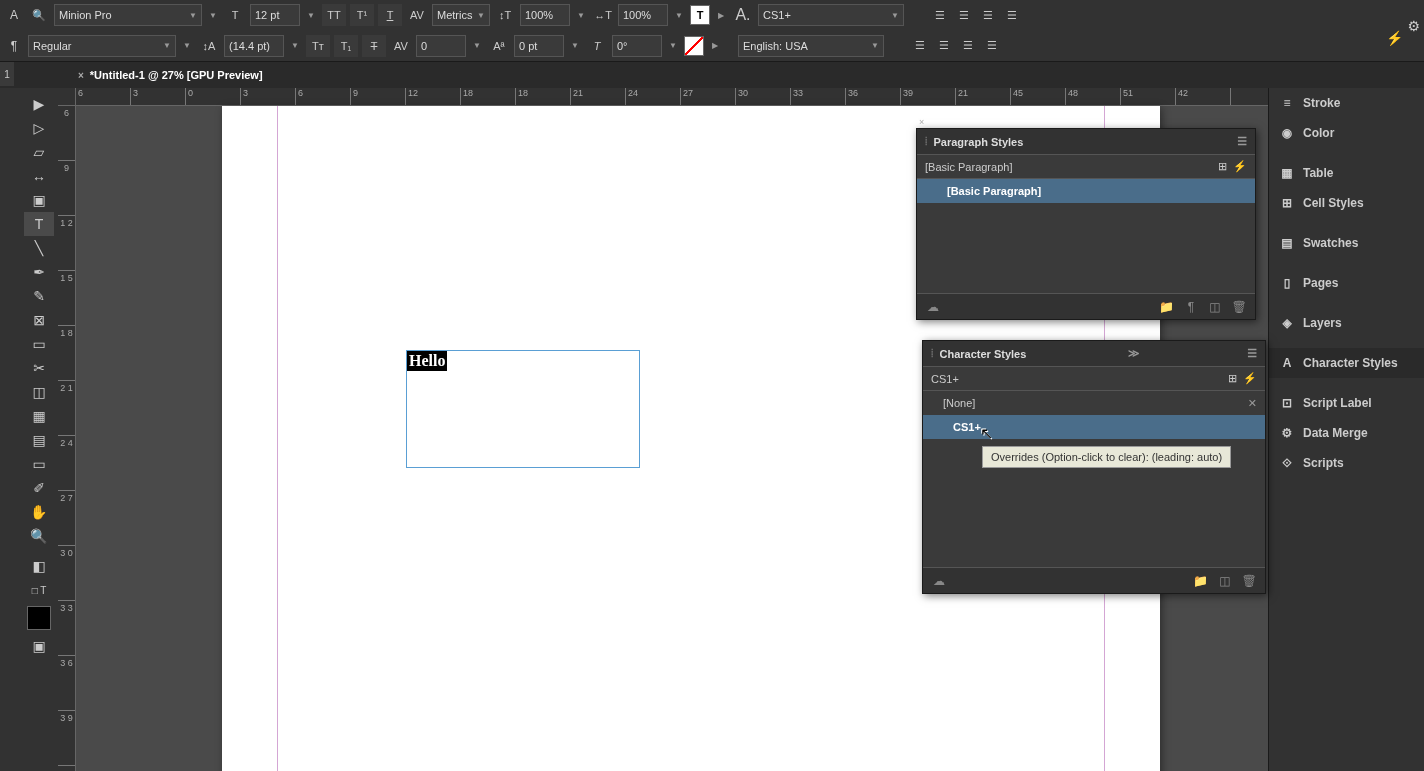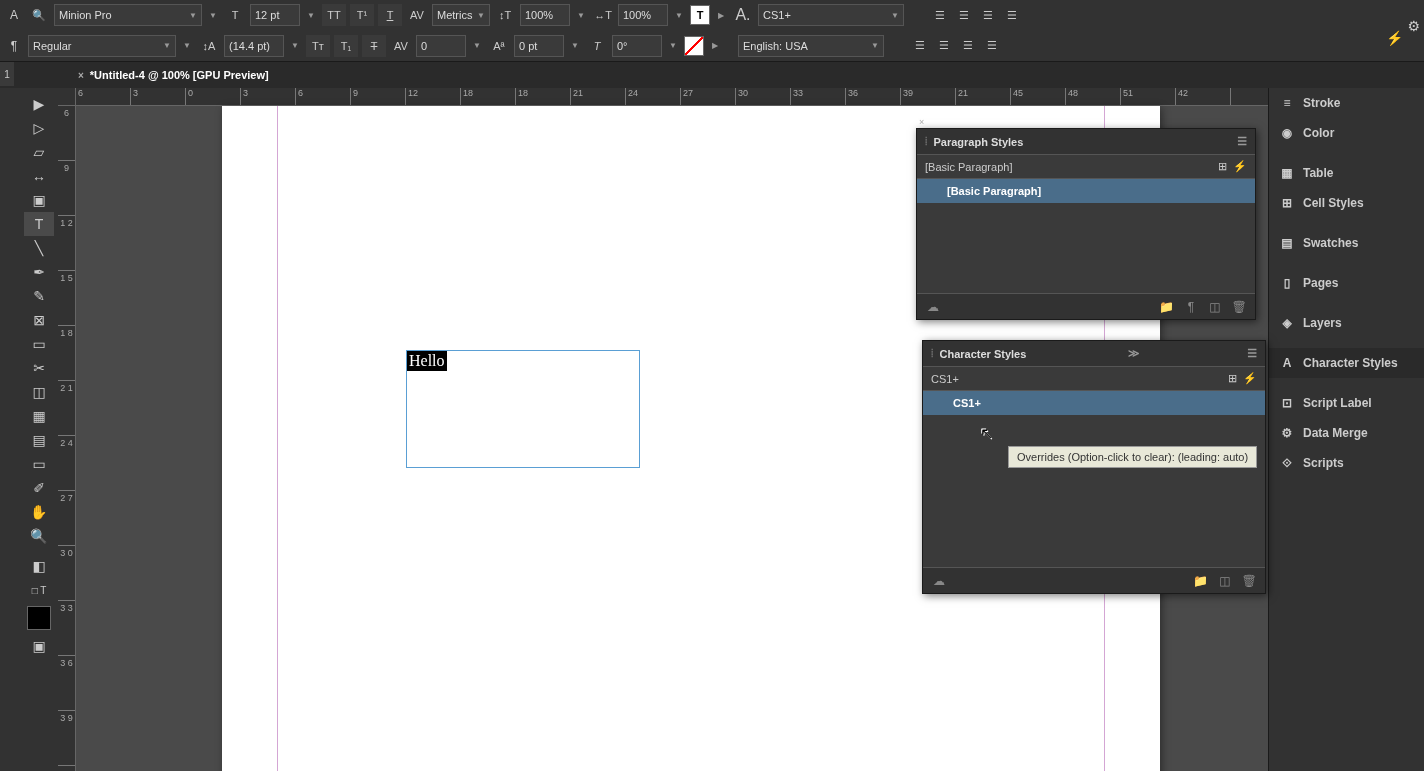--- a/index.html
+++ b/index.html
@@ -39,21 +39,21 @@
 
 
 .canvas-area { position: absolute; left: 58px; top: 88px; right: 156px; bottom: 0; background: #4a4a4a; overflow: hidden; }
 .ruler-h { position: absolute; top: 0; left: 18px; right: 0; height: 18px; background: #323232; border-bottom: 1px solid #666; display: flex; }
 .ruler-tick { position: relative; width: 55px; border-right: 1px solid #777; font-size: 9px; color: #aaa; padding-left: 2px; }
 .ruler-v { position: absolute; top: 18px; left: 0; bottom: 0; width: 18px; background: #323232; border-right: 1px solid #666; }
 .ruler-tick-v { position: relative; height: 55px; border-bottom: 1px solid #777; font-size: 9px; color: #aaa; padding-top: 2px; writing-mode: horizontal-tb; text-align: center; }
 .ruler-corner { position: absolute; top: 0; left: 0; width: 18px; height: 18px; background: #323232; border-right: 1px solid #666; border-bottom: 1px solid #666; }
 .page { position: absolute; left: 164px; top: 18px; width: 938px; height: 800px; background: #fff; box-shadow: 2px 2px 8px rgba(0,0,0,0.4); }
 .margin-guide { position: absolute; border: 1px solid #d4a6d4; }
-.text-frame { position: absolute; left: 184px; top: 244px; width: 234px; height: 118px; border: 1px solid #5a9fd4; background: transparent; }
+.text-frame { position: absolute; left: 184px; top: 244px; width: 234px; height: 118px; border: 1px solid #5a9fd4; background: transparent; font-weight: bold; }
 .text-content { display: inline-block; background: #000; color: #fff; font-family: "Times New Roman", serif; font-size: 16px; padding: 1px 2px; }
 
 
 .right-dock { position: absolute; right: 0; top: 88px; width: 156px; bottom: 0; background: #323232; border-left: 1px solid #1a1a1a; }
 .dock-item { height: 30px; display: flex; align-items: center; gap: 8px; padding: 0 10px; color: #ccc; font-size: 12px; font-weight: bold; cursor: pointer; }
 .dock-item.active { background: #2a2a2a; }
 .dock-sep { height: 10px; }
 .dock-icon { width: 16px; height: 16px; display: flex; align-items: center; justify-content: center; font-size: 12px; }
 
 
@@ -67,21 +67,21 @@
 .style-row { height: 24px; display: flex; align-items: center; padding: 0 8px 0 30px; font-size: 11px; color: #ccc; cursor: pointer; }
 .style-row.selected { background: #4a6d8a; font-weight: bold; color: #fff; }
 .style-row.none { padding-left: 20px; }
 .panel-footer { height: 26px; background: #323232; display: flex; align-items: center; justify-content: flex-end; gap: 8px; padding: 0 8px; border-top: 1px solid #555; }
 .footer-icon { width: 16px; height: 16px; color: #888; font-size: 12px; display: flex; align-items: center; justify-content: center; }
 .footer-cloud { margin-right: auto; }
 .row-end-icon { margin-left: auto; color: #999; }
 .panel-icons-right { display: flex; gap: 6px; margin-left: auto; }
 
 
-.tooltip { position: absolute; background: #e8e8d8; color: #333; padding: 4px 8px; font-size: 11px; border: 1px solid #999; white-space: nowrap; margin-left: 26px; }
+.tooltip { position: absolute; background: #e8e8d8; color: #333; padding: 4px 8px; font-size: 11px; border: 1px solid #999; white-space: nowrap; }
 
 
 .cursor { position: absolute; width: 14px; height: 18px; pointer-events: none; z-index: 1000; }
 .cursor::before { content: "↖"; color: #000; font-size: 16px; text-shadow: 1px 1px #fff, -1px -1px #fff; }
 </style>
 </head>
 <body>
 
 <div class="control-bar">
   <div class="control-row">
@@ -182,21 +182,21 @@
   <span style="position:absolute;right:4px;top:18px;font-size:14px">⚙</span>
 </div>
 
 <div class="page-num">
     <span>1</span>
   </div>
 
 <div class="tab-bar">
   <div class="doc-tab">
     <span class="close-x">×</span>
-    <span>*Untitled-4 @ 100% [GPU Preview]</span>
+    <span>*Untitled-1 @ 27% [GPU Preview]</span>
   </div>
 </div>
 
 <div class="toolbar">
   <div class="tool">▶</div>
   <div class="tool">▷</div>
   <div class="tool">▱</div>
   <div class="tool">↔</div>
   <div class="tool">▣</div>
   <div class="tool active">T</div>
@@ -366,20 +366,24 @@
     <span class="menu">☰</span>
   </div>
   <div class="panel-sub">
     <span>CS1+</span>
     <div class="panel-icons-right">
       <span>⊞</span>
       <span>⚡</span>
     </div>
   </div>
   <div class="panel-list">
+    <div class="style-row none">
+      <span>[None]</span>
+      <span class="row-end-icon">✕</span>
+    </div>
     <div class="style-row selected">
       <span>CS1+</span>
     </div>
   </div>
   <div class="tooltip" style="left:59px;top:105px">
     <span>Overrides (Option-click to clear):  (leading: auto)</span>
   </div>
   <div class="panel-footer" style="position:absolute;bottom:0;left:0;right:0">
     <span class="footer-icon footer-cloud">☁</span>
     <span class="footer-icon">📁</span>

